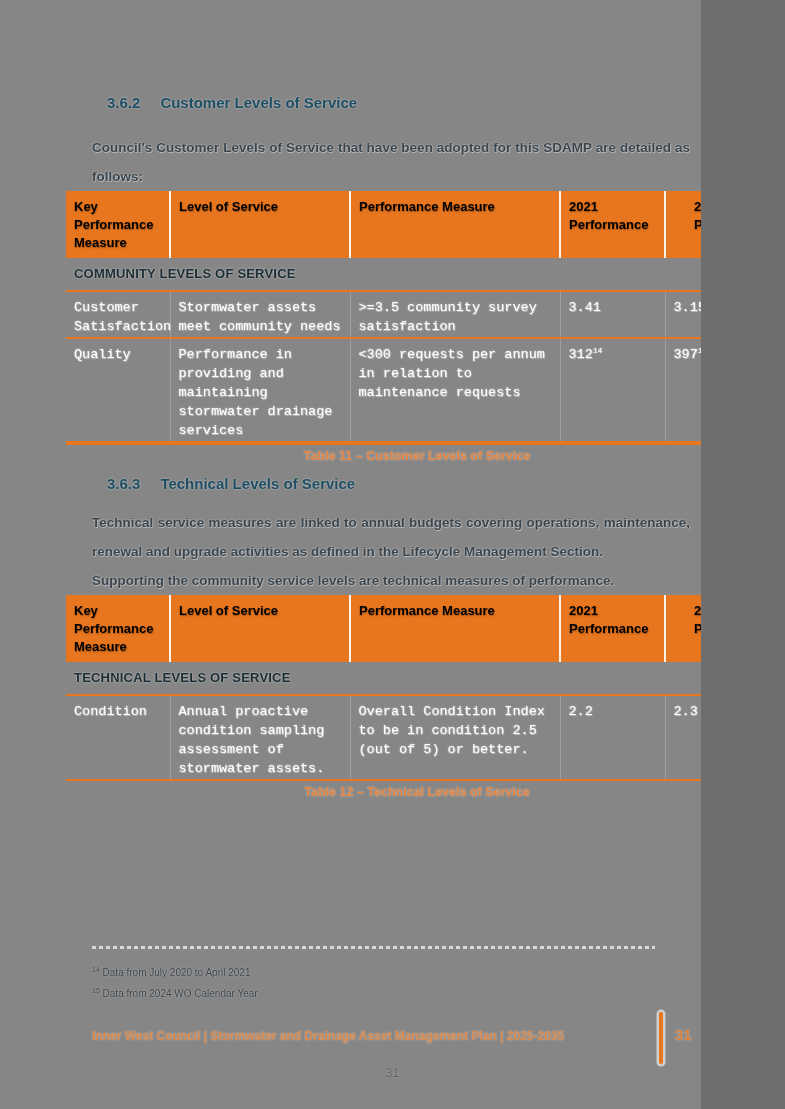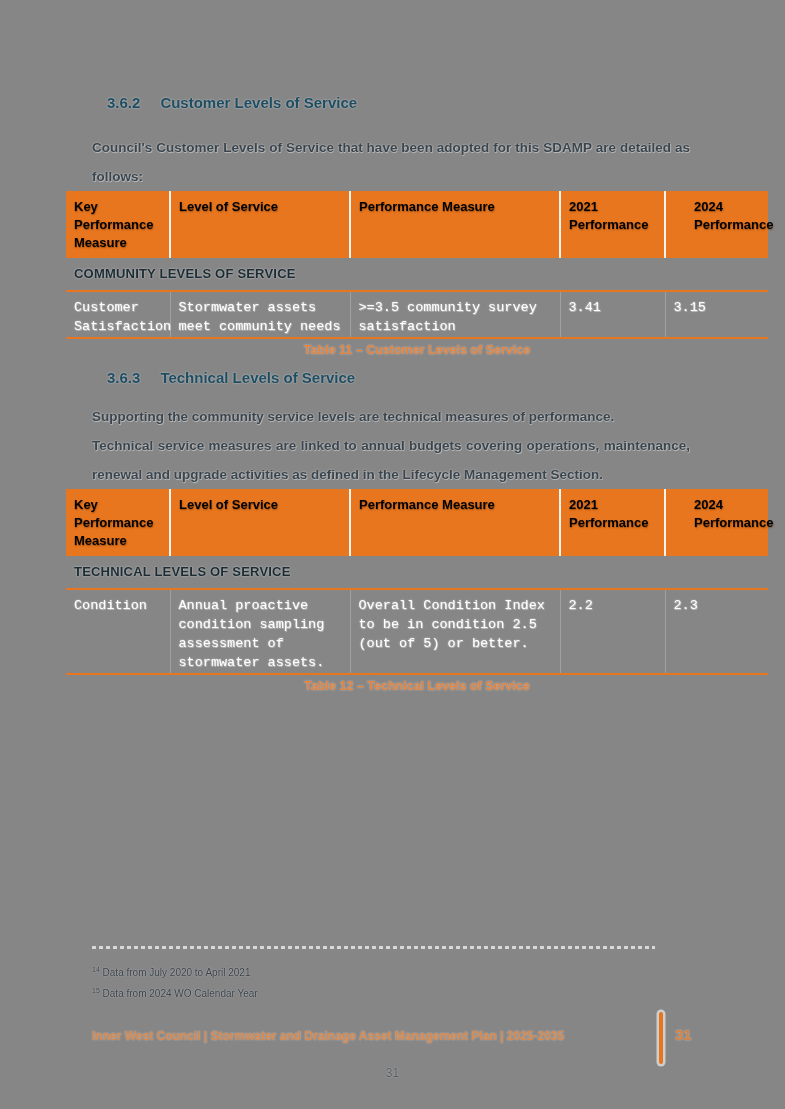--- a/index.html
+++ b/index.html
@@ -1,18 +1,18 @@
 <!DOCTYPE html>
 <html><head>
 <meta charset="utf-8">
 <style>
   html,body{margin:0;padding:0;background:#6e6e6e;}
   .page{
     position:relative;
-    width:785px;height:1109px;
+    width:701px;height:1109px;
     background:#868686;
     font-family:"Liberation Sans", sans-serif;
     overflow:hidden;
     box-sizing:border-box;
     padding:94px 17px 0 66px;
   }
   .heading{
     margin:0 0 22px 41px;
     font-size:15px;font-weight:bold;color:#1c4d63;
     text-shadow:0 0 2px rgba(255,255,255,.6);
@@ -126,30 +126,37 @@
     <tr class="sectionrow">
       <td colspan="5">COMMUNITY LEVELS OF SERVICE</td>
     </tr>
     <tr class="bodyrow">
       <td class="cell">Customer Satisfaction</td>
       <td class="cell">Stormwater assets meet community needs</td>
       <td class="cell">&gt;=3.5 community survey satisfaction</td>
       <td class="cell"><span>3.41</span><sup class="fnmark"></sup></td>
       <td class="cell"><span>3.15</span><sup class="fnmark"></sup></td>
     </tr>
+    <tr class="bodyrow last">
+      <td class="cell">Quality</td>
+      <td class="cell">Performance in providing and maintaining stormwater drainage services</td>
+      <td class="cell">&lt;300 requests per annum in relation to maintenance requests</td>
+      <td class="cell"><span>312</span><sup class="fnmark">14</sup></td>
+      <td class="cell"><span>397</span><sup class="fnmark">15</sup></td>
+    </tr>
   </tbody>
     </table>
   <div class="caption">Table 11 – Customer Levels of Service</div>
 
   <h2 class="heading second">
     <span class="num">3.6.3</span><span>Technical Levels of Service</span>
   </h2>
 
+  <p class="para">Technical service measures are linked to annual budgets covering operations, maintenance, renewal and upgrade activities as defined in the Lifecycle Management Section.</p>
   <p class="para">Supporting the community service levels are technical measures of performance.</p>
-  <p class="para">Technical service measures are linked to annual budgets covering operations, maintenance, renewal and upgrade activities as defined in the Lifecycle Management Section.</p>
 
   <table class="los">
     <colgroup>
         <col class="c1">
         <col class="c2">
         <col class="c3">
         <col class="c4">
         <col class="c5">
       </colgroup>
     <tbody>

